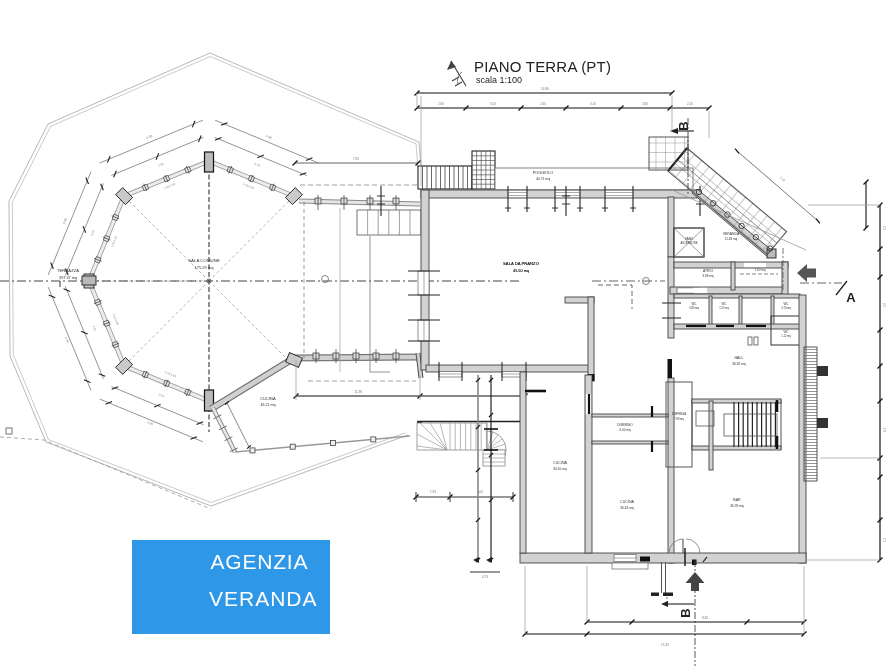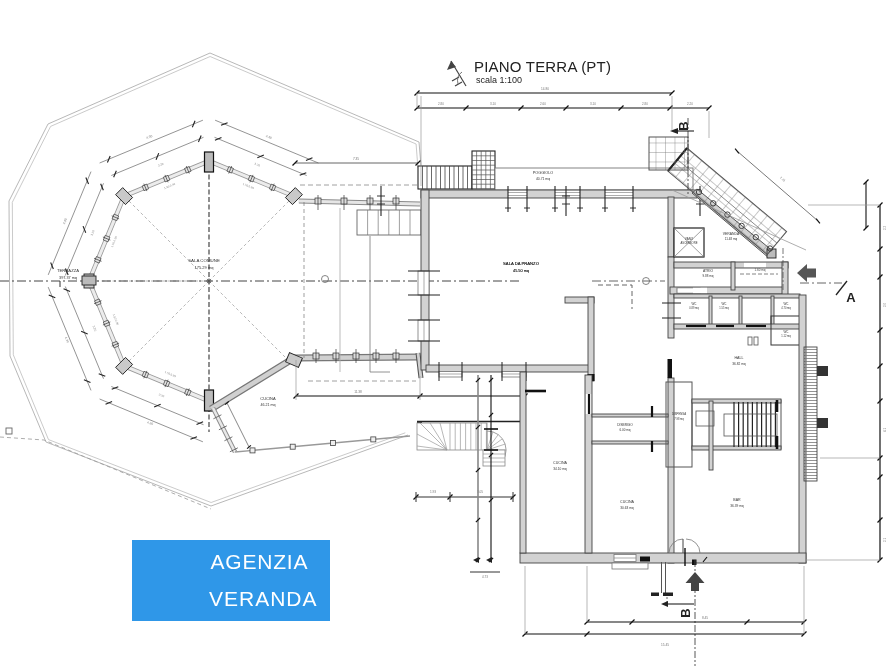--- a/index.html
+++ b/index.html
@@ -1,17 +1,17 @@
 <!DOCTYPE html>
 <html><head><meta charset="utf-8">
 <style>
 html,body{margin:0;padding:0;background:#fff;width:893px;height:670px;overflow:hidden}
 svg{display:block}
 text{font-family:"Liberation Sans",sans-serif}
-.logo{position:absolute;left:132px;top:540px;width:198px;height:81px;background:#2f97e8}
+.logo{position:absolute;left:132px;top:540px;width:198px;height:94px;background:#2f97e8}
 .logo div{position:absolute;color:#fff;font-family:"Liberation Sans",sans-serif;font-weight:normal;font-size:21px;letter-spacing:0.8px;white-space:nowrap;line-height:1}
 </style></head>
 <body>
 <div style="position:relative;width:893px;height:670px">
 <svg width="893" height="670" viewBox="0 0 893 670">
 <defs>
 <pattern id="hhatch" width="4" height="3" patternUnits="userSpaceOnUse">
 <line x1="0" y1="1.5" x2="4" y2="1.5" stroke="#777" stroke-width="0.8"></line>
 </pattern>
 <pattern id="grid9" width="9.5" height="9.5" patternUnits="userSpaceOnUse">

